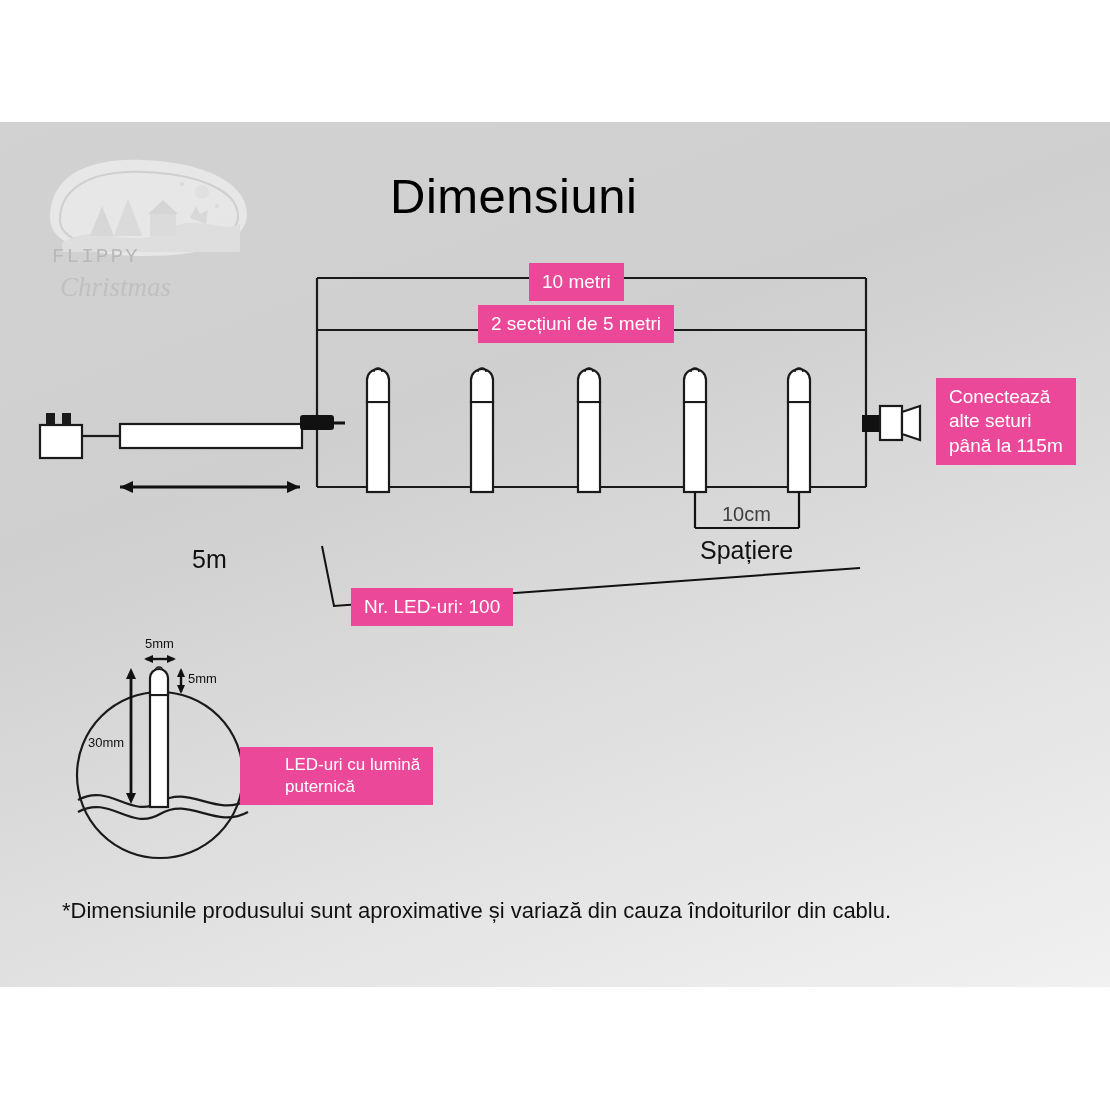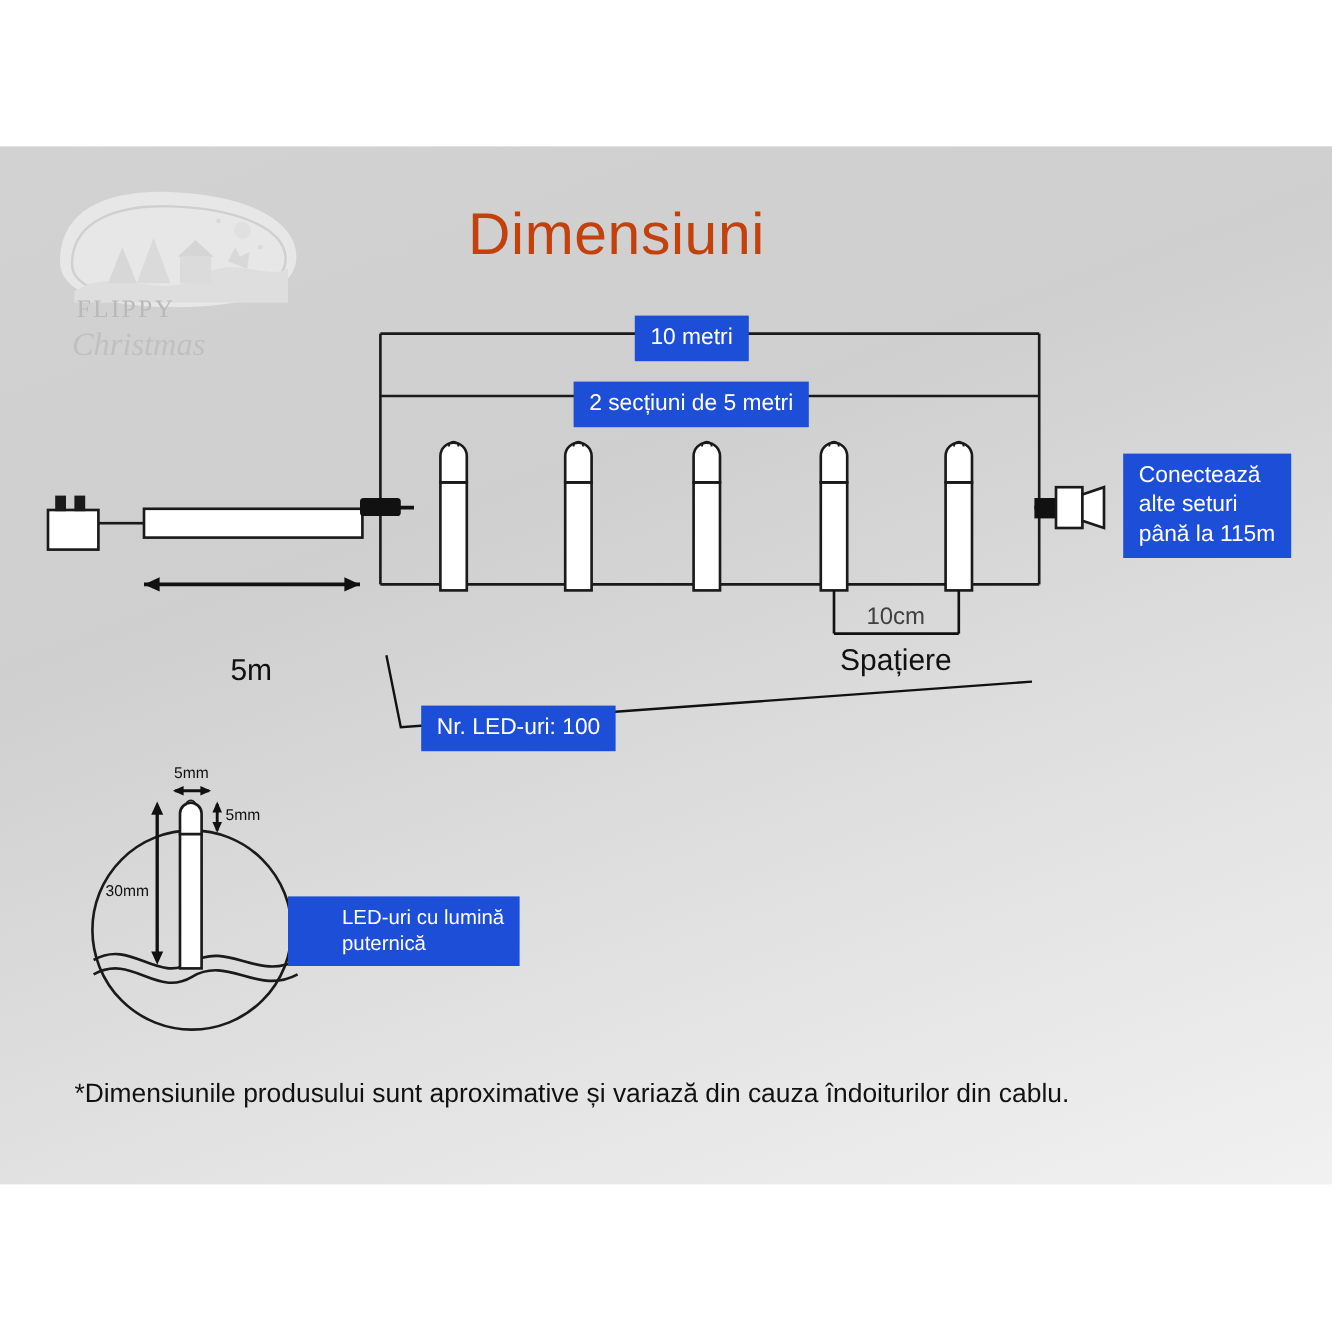--- a/index.html
+++ b/index.html
@@ -25,54 +25,54 @@
     top: 122px;
     width: 1110px;
     height: 865px;
     background: linear-gradient(160deg, #d2d2d2 0%, #cfcfcf 35%, #e3e3e3 72%, #f1f1f1 100%);
   }
   .title {
     position: absolute;
     left: 390px;
     top: 168px;
     font-size: 49px;
-    color: #c2410c;
+    color: #000000;
     letter-spacing: 0.5px;
   }
   
   .logo {
     position: absolute;
     left: 42px;
     top: 148px;
     width: 215px;
     height: 155px;
     opacity: 0.55;
   }
   .logo-text1 {
     position: absolute;
-    left: 64px;
+    left: 52px;
     top: 245px;
     font-size: 21px;
     letter-spacing: 2px;
     color: #b9b9b9;
-    font-family: Liberation Serif, serif;
+    font-family: Liberation Mono, monospace;
   }
   .logo-text2 {
     position: absolute;
     left: 60px;
     top: 272px;
     font-size: 27px;
     color: #c0c0c0;
     font-family: "Liberation Serif", serif;
     font-style: italic;
   }
   
   .chip {
     position: absolute;
-    background: #1d4ed8;
+    background: #ec4899;
     color: #ffffff;
     font-size: 19px;
     padding: 7px 13px;
     white-space: pre-line;
     line-height: 1.28;
   }
   .chip.small {
     font-size: 17px;
     padding-left: 45px;
   }
@@ -217,21 +217,21 @@
     <polygon points="181,668 177,677 185,677" fill="#111111"></polygon>
     <polygon points="181,694 177,685 185,685" fill="#111111"></polygon>
 
     <path d="M131,672 L131,800" stroke="#111111" stroke-width="2.8" fill="none"></path>
     <polygon points="131,668 126,679 136,679" fill="#111111"></polygon>
     <polygon points="131,804 126,793 136,793" fill="#111111"></polygon>
   </svg>
 
   <div class="chip" style="left:529px; top:263px;">10 metri</div>
 
-  <div class="chip" style="left:478px; top:318px;">2 secțiuni de 5 metri</div>
+  <div class="chip" style="left:478px; top:305px;">2 secțiuni de 5 metri</div>
 
   <div class="big-label" style="left:192px; top:498px;margin-top:47px;">5m</div>
 
   <div class="plain-label" style="left:722px; top:503px;">10cm</div>
 
   <div class="big-label" style="left:700px; top:536px;">Spațiere</div>
 
   <div class="chip" style="left:351px; top:588px;">Nr. LED-uri: 100</div>
 
   <div class="chip" style="left:936px; top:378px;">Conectează

